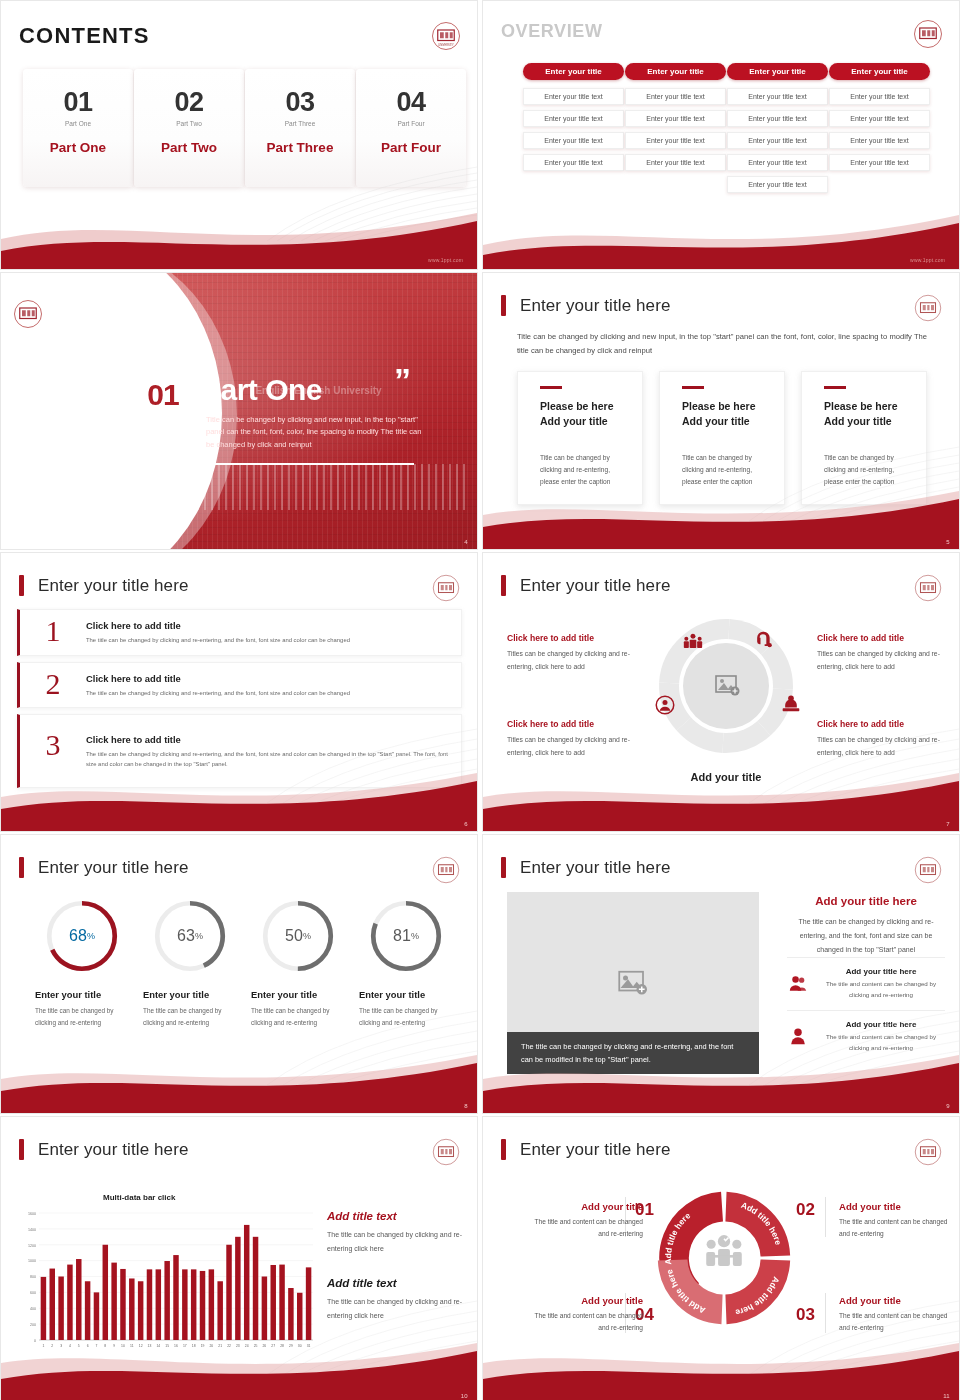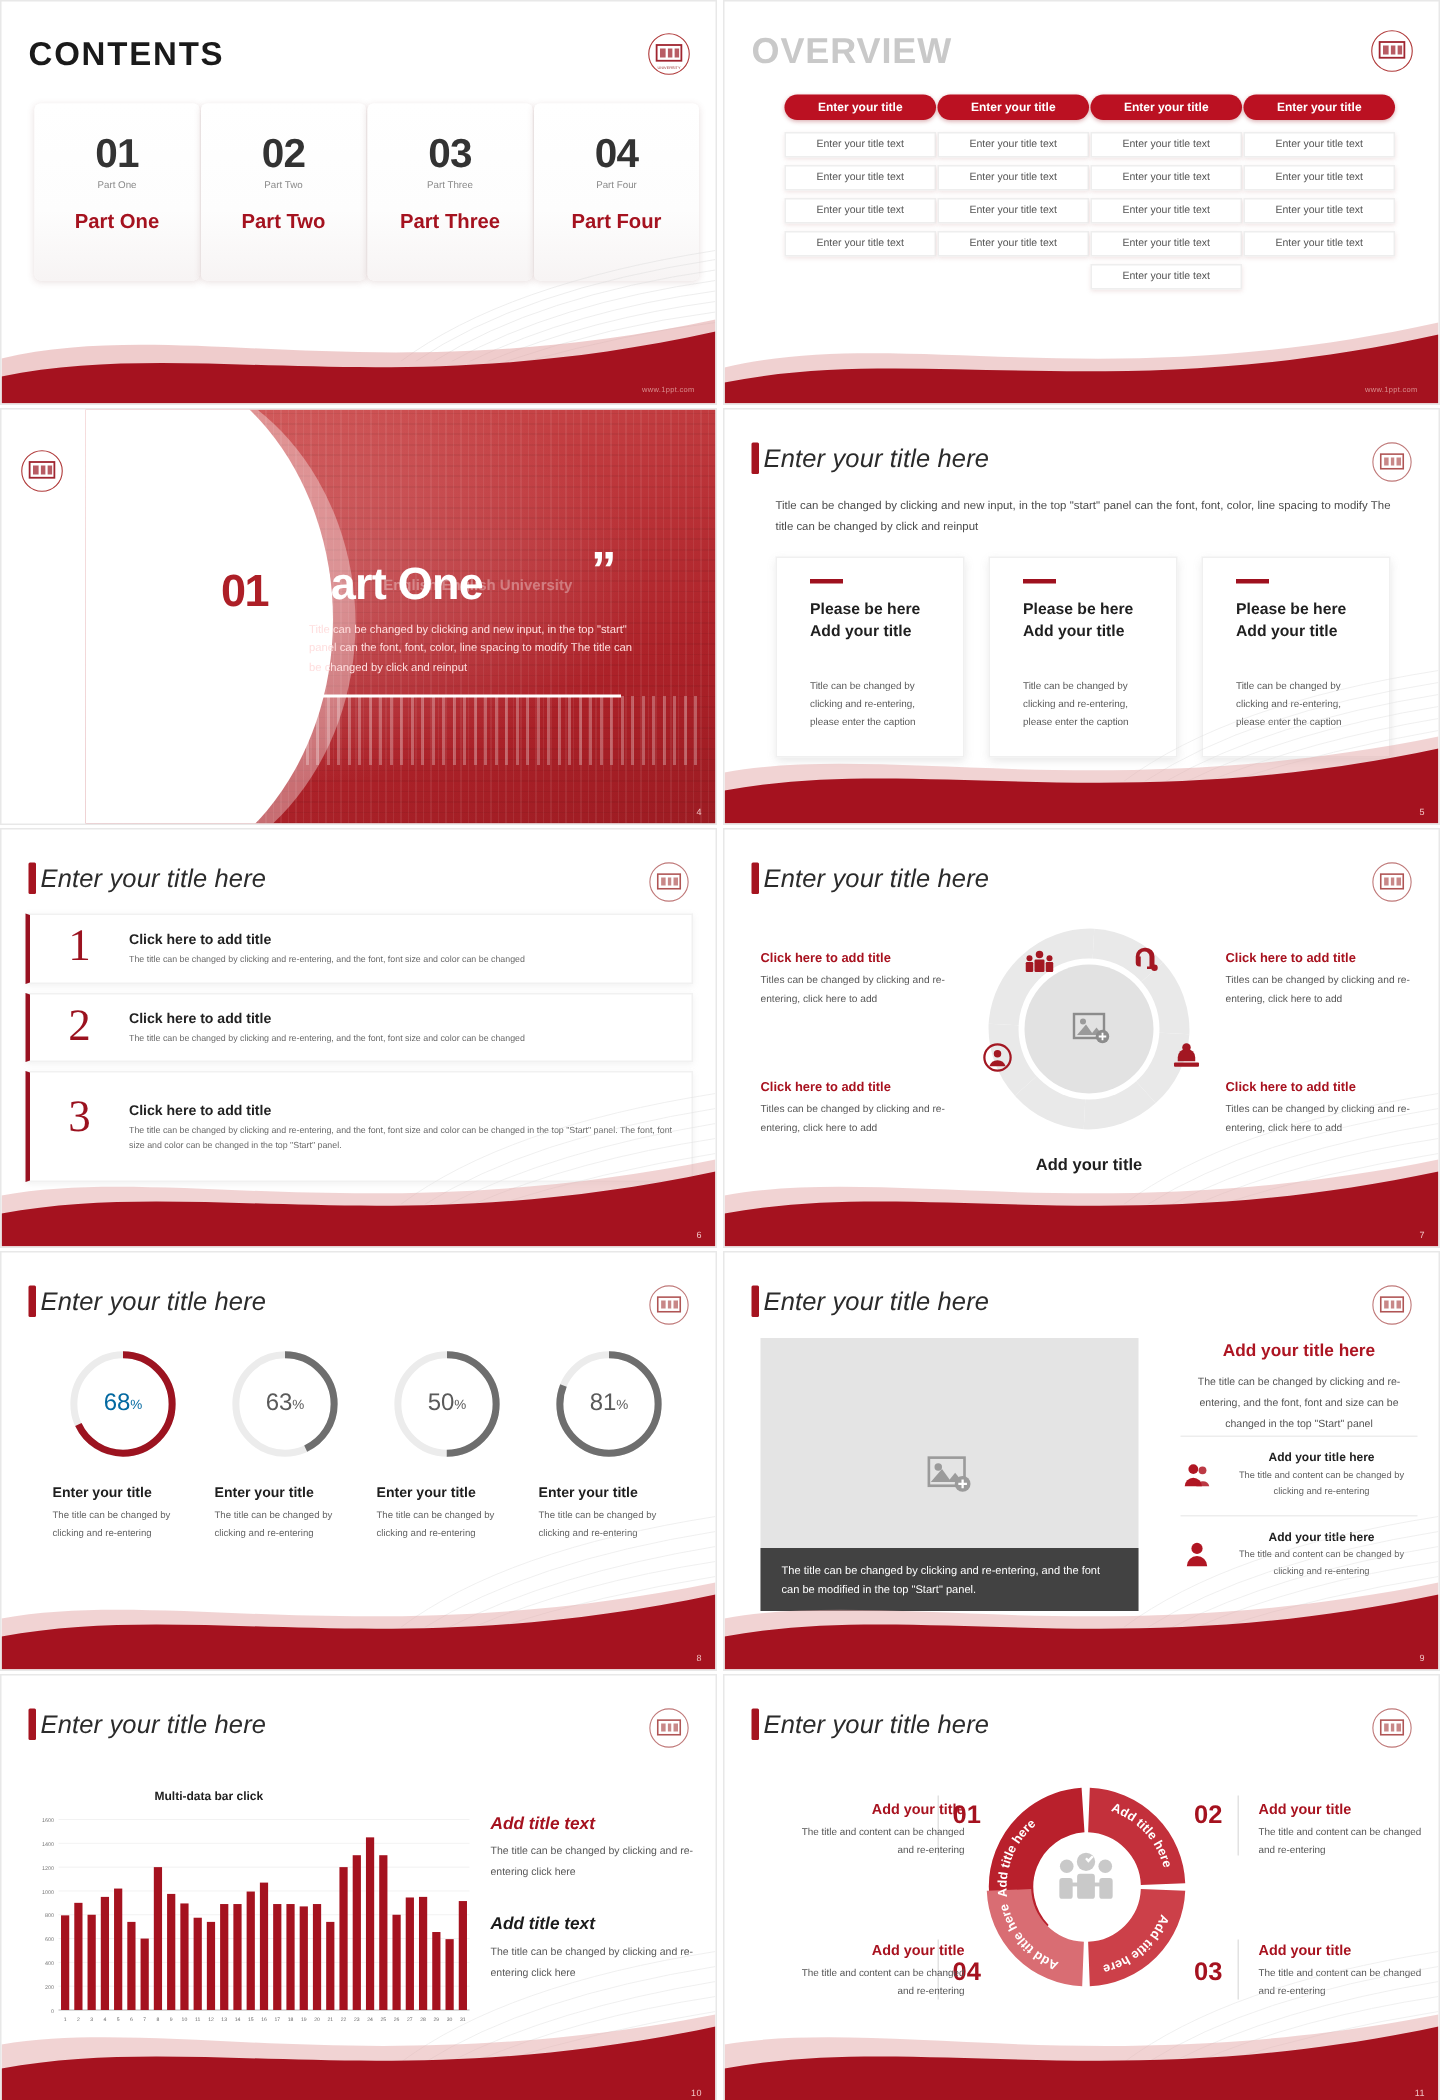--- a/index.html
+++ b/index.html
@@ -38,21 +38,21 @@
     position: absolute; right: 9px; bottom: 4px;
     font-size: 6px; color: #f0c4c4; letter-spacing: .3px;
   }
   .watermark {
     position: absolute; right: 14px; bottom: 6px;
     font-size: 5px; color: #d98e8e; letter-spacing: .2px;
   }
   
   .stitle {
     position: absolute; left: 18px; top: 22px;
-    display: flex; align-items: center; gap: 3px; font-style: italic;
+    display: flex; align-items: center; gap: 14px;
   }
   .stitle .bar { width: 5px; height: 21px; background: #a51420; border-radius: 1px; }
   .stitle .txt { font-size: 17px; color: #2b2b2b; letter-spacing: .1px; }
 
   
   .s1 .big-title {
     position: absolute; left: 18px; top: 22px;
     font-size: 22px; font-weight: bold; color: #1a1a1a; letter-spacing: 1.2px;
   }
   .s1 .cards { position: absolute; left: 22px; top: 68px; display: flex; gap: 1px; }
@@ -64,21 +64,21 @@
     display: flex; flex-direction: column; align-items: center;
     padding-top: 20px;
   }
   .s1 .num { font-size: 27px; font-weight: bold; color: #333; letter-spacing: -.5px; line-height: 1; }
   .s1 .sub { font-size: 6.5px; color: #8a8a8a; margin-top: 4px; }
   .s1 .lbl { font-size: 13.5px; font-weight: bold; color: #a5121f; margin-top: 13px; }
 
   
   .s2 .big-title {
     position: absolute; left: 18px; top: 20px;
-    font-size: 24px; font-weight: bold; color: #c9c9c9; letter-spacing: .6px;
+    font-size: 18px; font-weight: bold; color: #c9c9c9; letter-spacing: .6px;
   }
   .s2 .cols { position: absolute; left: 40px; top: 62px; display: flex; gap: 1px; }
   .s2 .col { width: 101px; display: flex; flex-direction: column; gap: 5px; }
   .s2 .pill {
     height: 17px; border-radius: 9px; background: #bb1122;
     color: #fff; font-size: 8px; font-weight: bold;
     display: flex; align-items: center; justify-content: center;
     box-shadow: 0 1px 3px rgba(150,20,30,.35);
     margin-bottom: 3px;
   }

